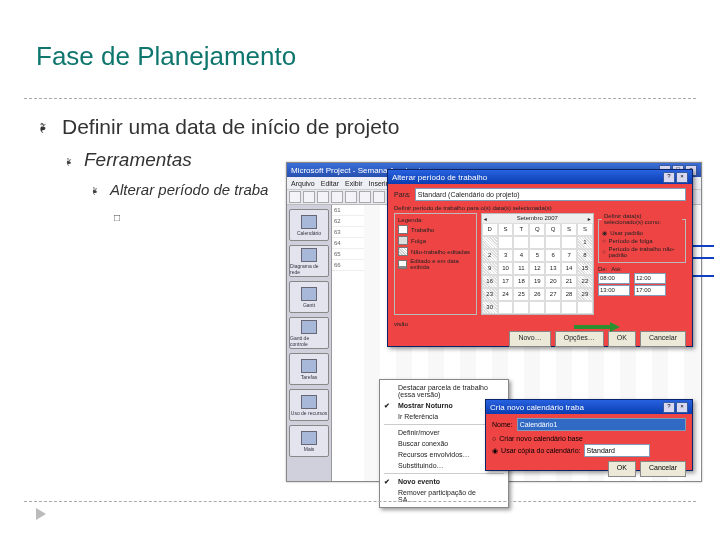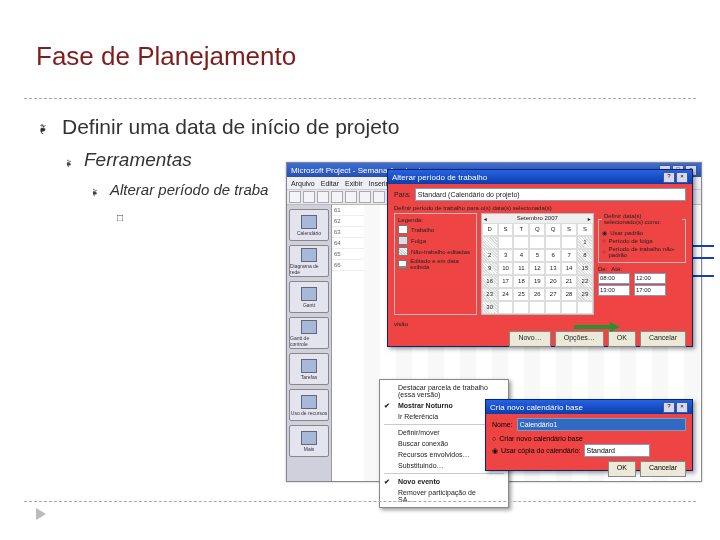--- a/index.html
+++ b/index.html
@@ -7,36 +7,35 @@
     padding: 0;
     width: 720px;
     height: 540px;
     font-family: Arial, sans-serif;
     background: #fff;
     position: relative;
     overflow: hidden;
   }
   .title {
     font-size: 26px;
-    color: #7f1d1d;
+    color: #0f766e;
     padding: 24px 0 8px 36px;
     font-weight: normal;
   }
   .divider {
     border-top: 1px dashed #aaa;
     margin: 0 24px;
   }
   .content {
     padding: 16px 36px 0 36px;
   }
   .item {
     display: flex;
     align-items: flex-start;
     margin-bottom: 10px;
-    text-align: center;
   }
   .bullet-main::before {
     content: "❧";
     font-size: 14px;
     color: #333;
     margin-right: 12px;
     display: inline-block;
     width: 14px;
     transform: rotate(90deg);
   }
@@ -485,21 +484,21 @@
     <div class="menu-item">Buscar conexão</div>
     <div class="menu-item">Recursos envolvidos…</div>
     <div class="menu-item">Substituindo…</div>
     <div class="menu-sep"></div>
     <div class="menu-item bold"><span class="chk">✔</span><span>Novo evento</span></div>
     <div class="menu-item">Remover participação de SA…</div>
   </div>
 
   <div class="dialog dlg2">
     <div class="titlebar">
-      <span>Cria novo calendário base</span>
+      <span>Cria novo calendário traba</span>
       <div class="controls">
           <div class="ctrl-btn">?</div>
           <div class="ctrl-btn">×</div>
         </div>
     </div>
     <div class="dlg2-body">
       <div class="dlg-row">
         <span>Nome:</span>
         <div class="dlg-input" style="background:#316ac5;color:#fff">Calendário1</div>
       </div>

